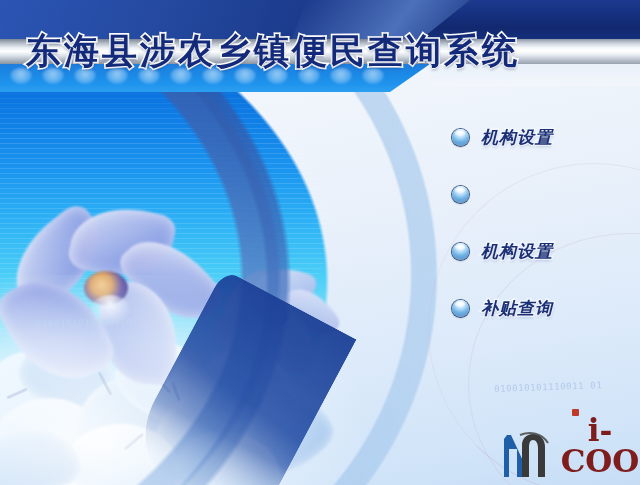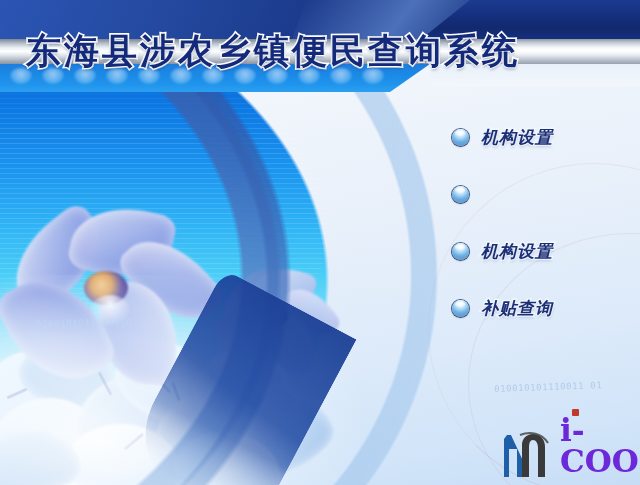--- a/index.html
+++ b/index.html
@@ -394,26 +394,27 @@
   }
   .logo-m {
     position: relative;
     width: 62px;
     height: 52px;
   }
   .logo-text {
     font-family: "DejaVu Serif", "Liberation Serif", serif;
     font-size: 31px;
     font-weight: bold;
-    color: #6d28d9;
+    color: #7f1d1d;
     letter-spacing: 0px;
     line-height: 1;
     margin-left: -2px;
     margin-bottom: 4px;
     position: relative;
+    text-align: center;
   }
   .logo-dot {
     position:absolute;
     left: 12px;
     top: -6px;
     width: 7px; height: 7px;
     background: #c0392b;
     border-radius: 1px;
   }
 </style>

